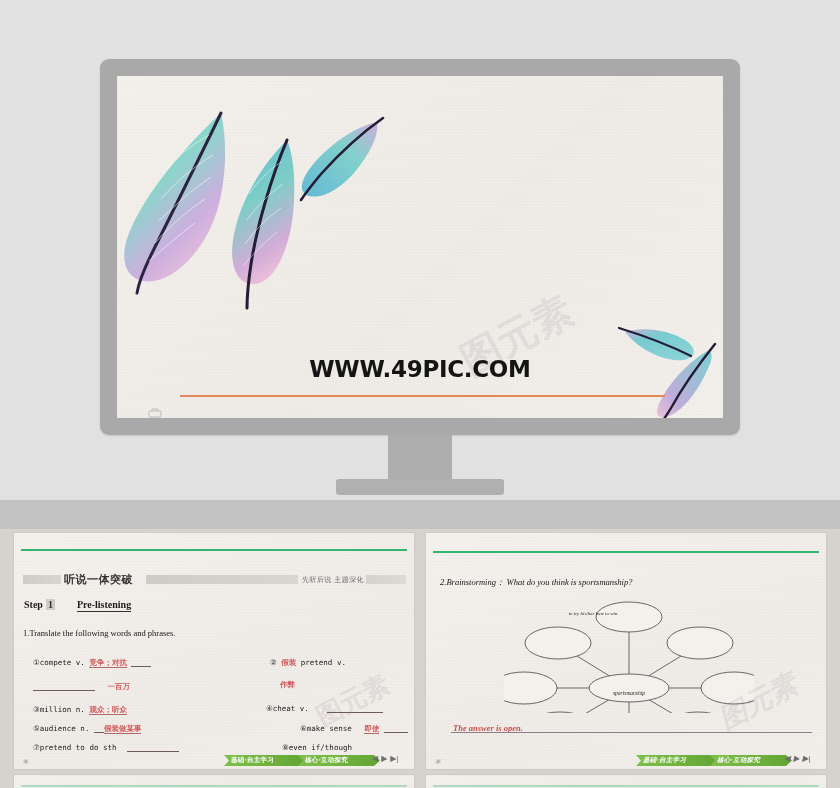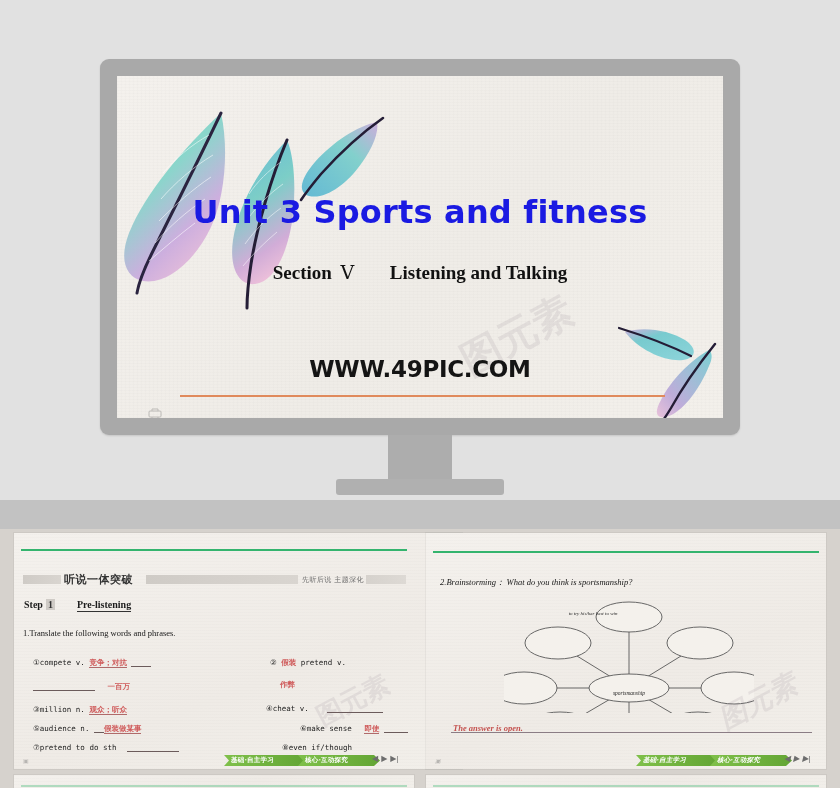--- a/index.html
+++ b/index.html
@@ -165,43 +165,36 @@
           </linearGradient>
         </defs>
         <path d="M8 16 C26 10 52 14 68 24 C80 32 80 42 66 44 C48 46 22 34 8 16 Z" fill="url(#fg4)" opacity=".88"></path>
         <path d="M2 12 C28 20 54 30 74 40" stroke="#241d36" stroke-width="2.2" fill="none" stroke-linecap="round"></path>
         <path d="M92 34 C74 44 54 64 44 84 C36 98 40 104 52 100 C68 94 84 70 92 50 C96 42 95 36 92 34 Z" fill="url(#fg5)" opacity=".9"></path>
         <path d="M98 28 C82 48 64 74 54 92 C48 102 46 104 45 106" stroke="#241d36" stroke-width="2.4" fill="none" stroke-linecap="round"></path>
       </svg>
 
       <div class="wm" style="left:340px;top:232px;">图元素</div>
 
-      <div class="slide-title">Unit 3 Sports and fitness</div>
-
-      <div class="slide-sub">
-        <span>Section</span>
-        <span class="rom">Ⅴ</span>
-        <span class="gap"></span>
-        <span>Listening and Talking</span>
-      </div>
+
 
       <div class="slide-url">WWW.49PIC.COM</div>
       <div class="slide-rule"></div>
 
       <svg class="slide-mark" viewBox="0 0 16 14">
         <rect x="2" y="4" width="12" height="6" rx="1" fill="none" stroke="#555" stroke-width="1"></rect>
         <path d="M5 4V2h6v2M5 10v2h6v-2" fill="none" stroke="#555" stroke-width="1"></path>
       </svg>
     </div>
   </div>
 
   <div class="stand-neck"></div>
   <div class="stand-base"></div>
 
-  <div class="thumb" style="left:14px;top:533px;width:400px;height:236px;padding-left:48px;">
+  <div class="thumb" style="left:14px;top:533px;width:400px;height:236px;">
     <div class="tex"></div>
     <div class="greenline" style="left:7px;top:16px;width:386px;"></div>
 
     <div class="hdr-band" style="left:9px;top:42px;width:38px;"></div>
     <div class="hdr-cn" style="left:50px;top:39px;">听说一体突破</div>
     <div class="hdr-band" style="left:132px;top:42px;width:152px;"></div>
     <div class="hdr-right" style="left:288px;top:42px;">先听后说  主题深化</div>
     <div class="hdr-band" style="left:352px;top:42px;width:40px;opacity:.8;"></div>
 
     <div class="step" style="left:10px;top:66px;">

